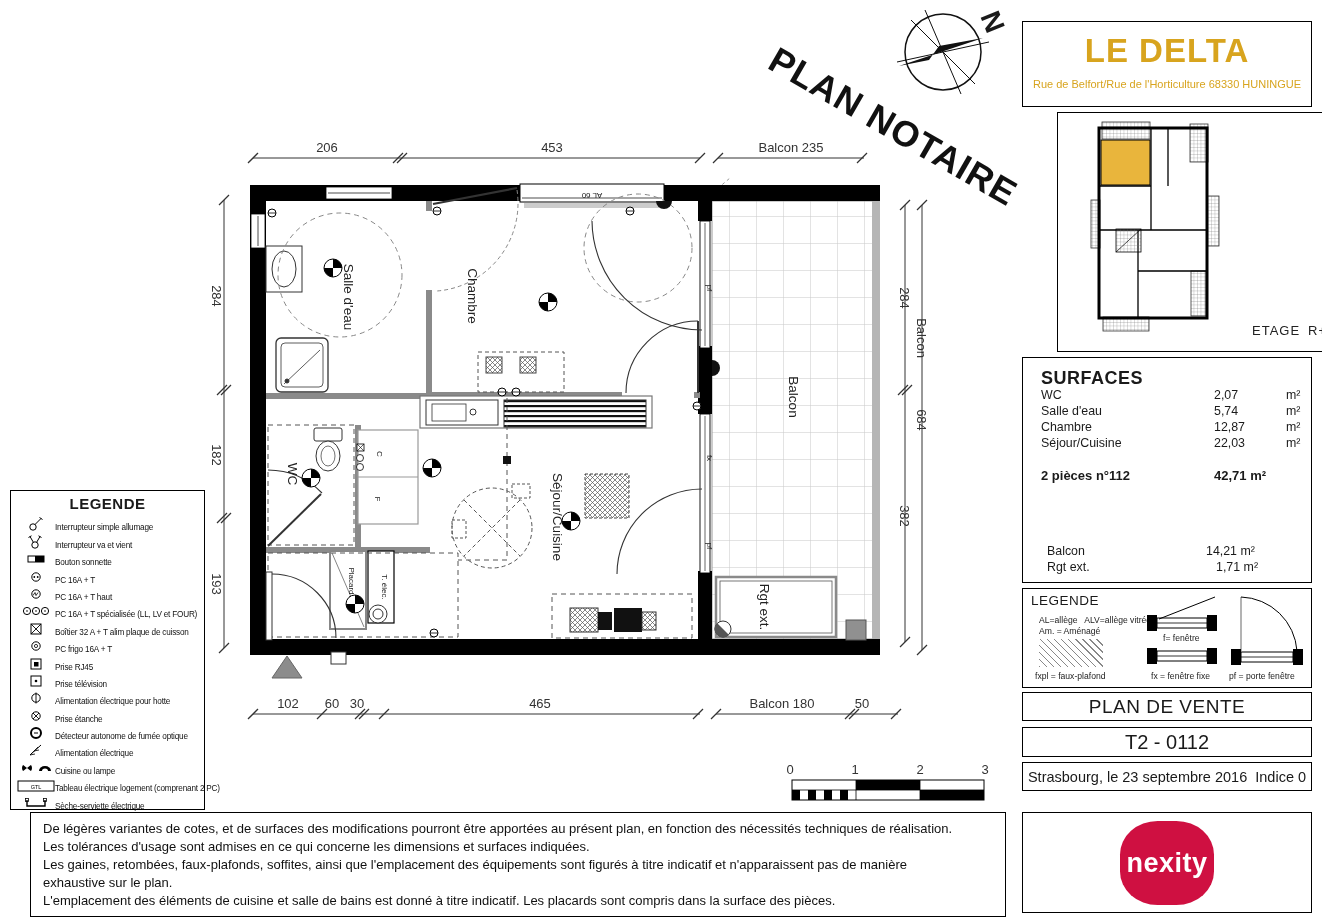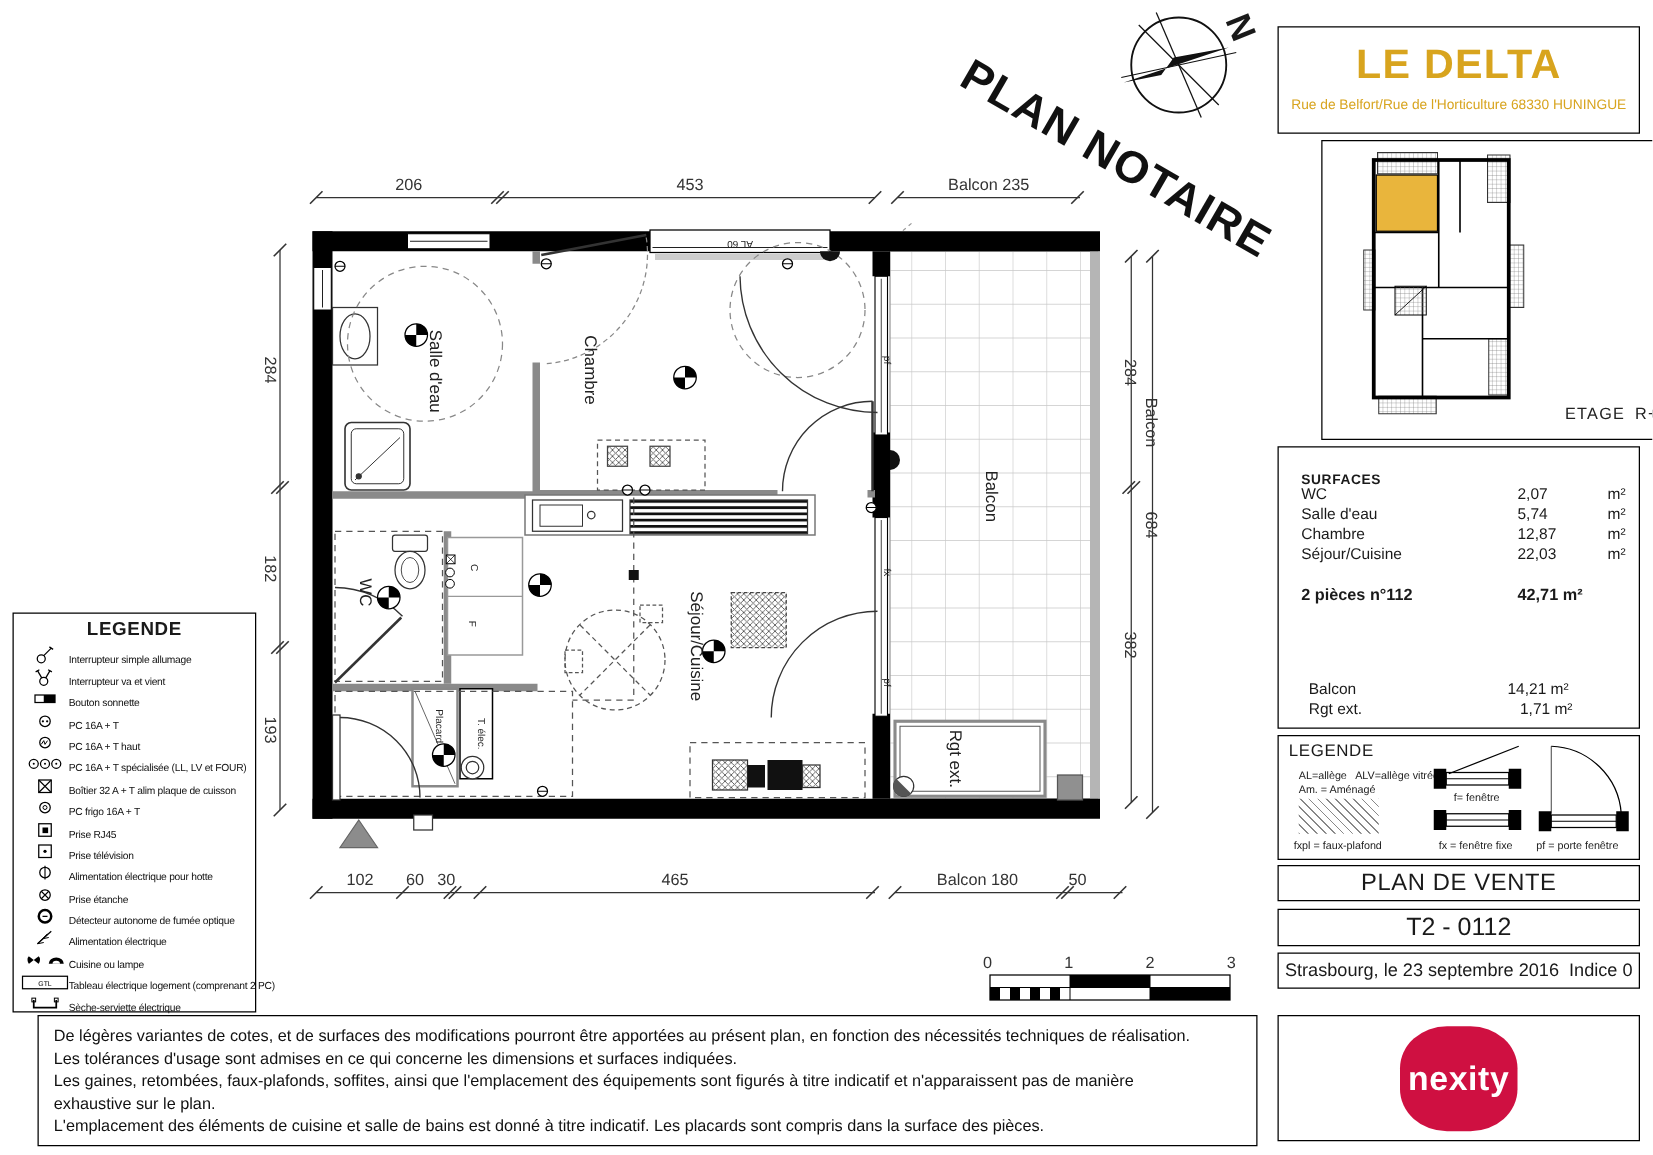--- a/index.html
+++ b/index.html
@@ -4,21 +4,21 @@
 <style>
   html,body{margin:0;padding:0;background:#fff;}
   .page{position:relative;width:1322px;height:924px;background:#fff;overflow:hidden;
         font-family:"Liberation Sans",sans-serif;color:#1a1a1a;}
   .abs{position:absolute;}
   .box{position:absolute;background:#fff;border:1.6px solid #000;box-sizing:border-box;}
   
   .hd-title{position:absolute;left:0;right:0;top:10px;font-size:33px;font-weight:bold;letter-spacing:1px;text-align:center;}
   .hd-addr{position:absolute;left:0;right:0;top:56px;font-size:11px;text-align:center;}
   
-  .s-title{position:absolute;left:18px;top:20px;font-size:11px;font-weight:bold;letter-spacing:.5px;}
+  .s-title{position:absolute;left:18px;top:10px;font-size:18px;font-weight:bold;letter-spacing:.5px;}
   .s-lab{position:absolute;left:18px;font-size:12.4px;}
   .s-val{position:absolute;left:191px;font-size:12.4px;}
   .s-unit{position:absolute;left:263px;font-size:12.4px;}
   .s-b{font-weight:bold;font-size:13px;}
   
   .lr-title{position:absolute;left:8px;top:4px;font-size:13.5px;letter-spacing:.5px;}
   .lr-ab{position:absolute;left:16px;font-size:8.6px;color:#222;}
   .lr-cap{position:absolute;font-size:8.6px;color:#222;}
   .hatchbox{position:absolute;left:16px;top:50px;width:64px;height:28px;
      background:repeating-linear-gradient(45deg,#888 0px,#888 1px,transparent 1px,transparent 5px);}

